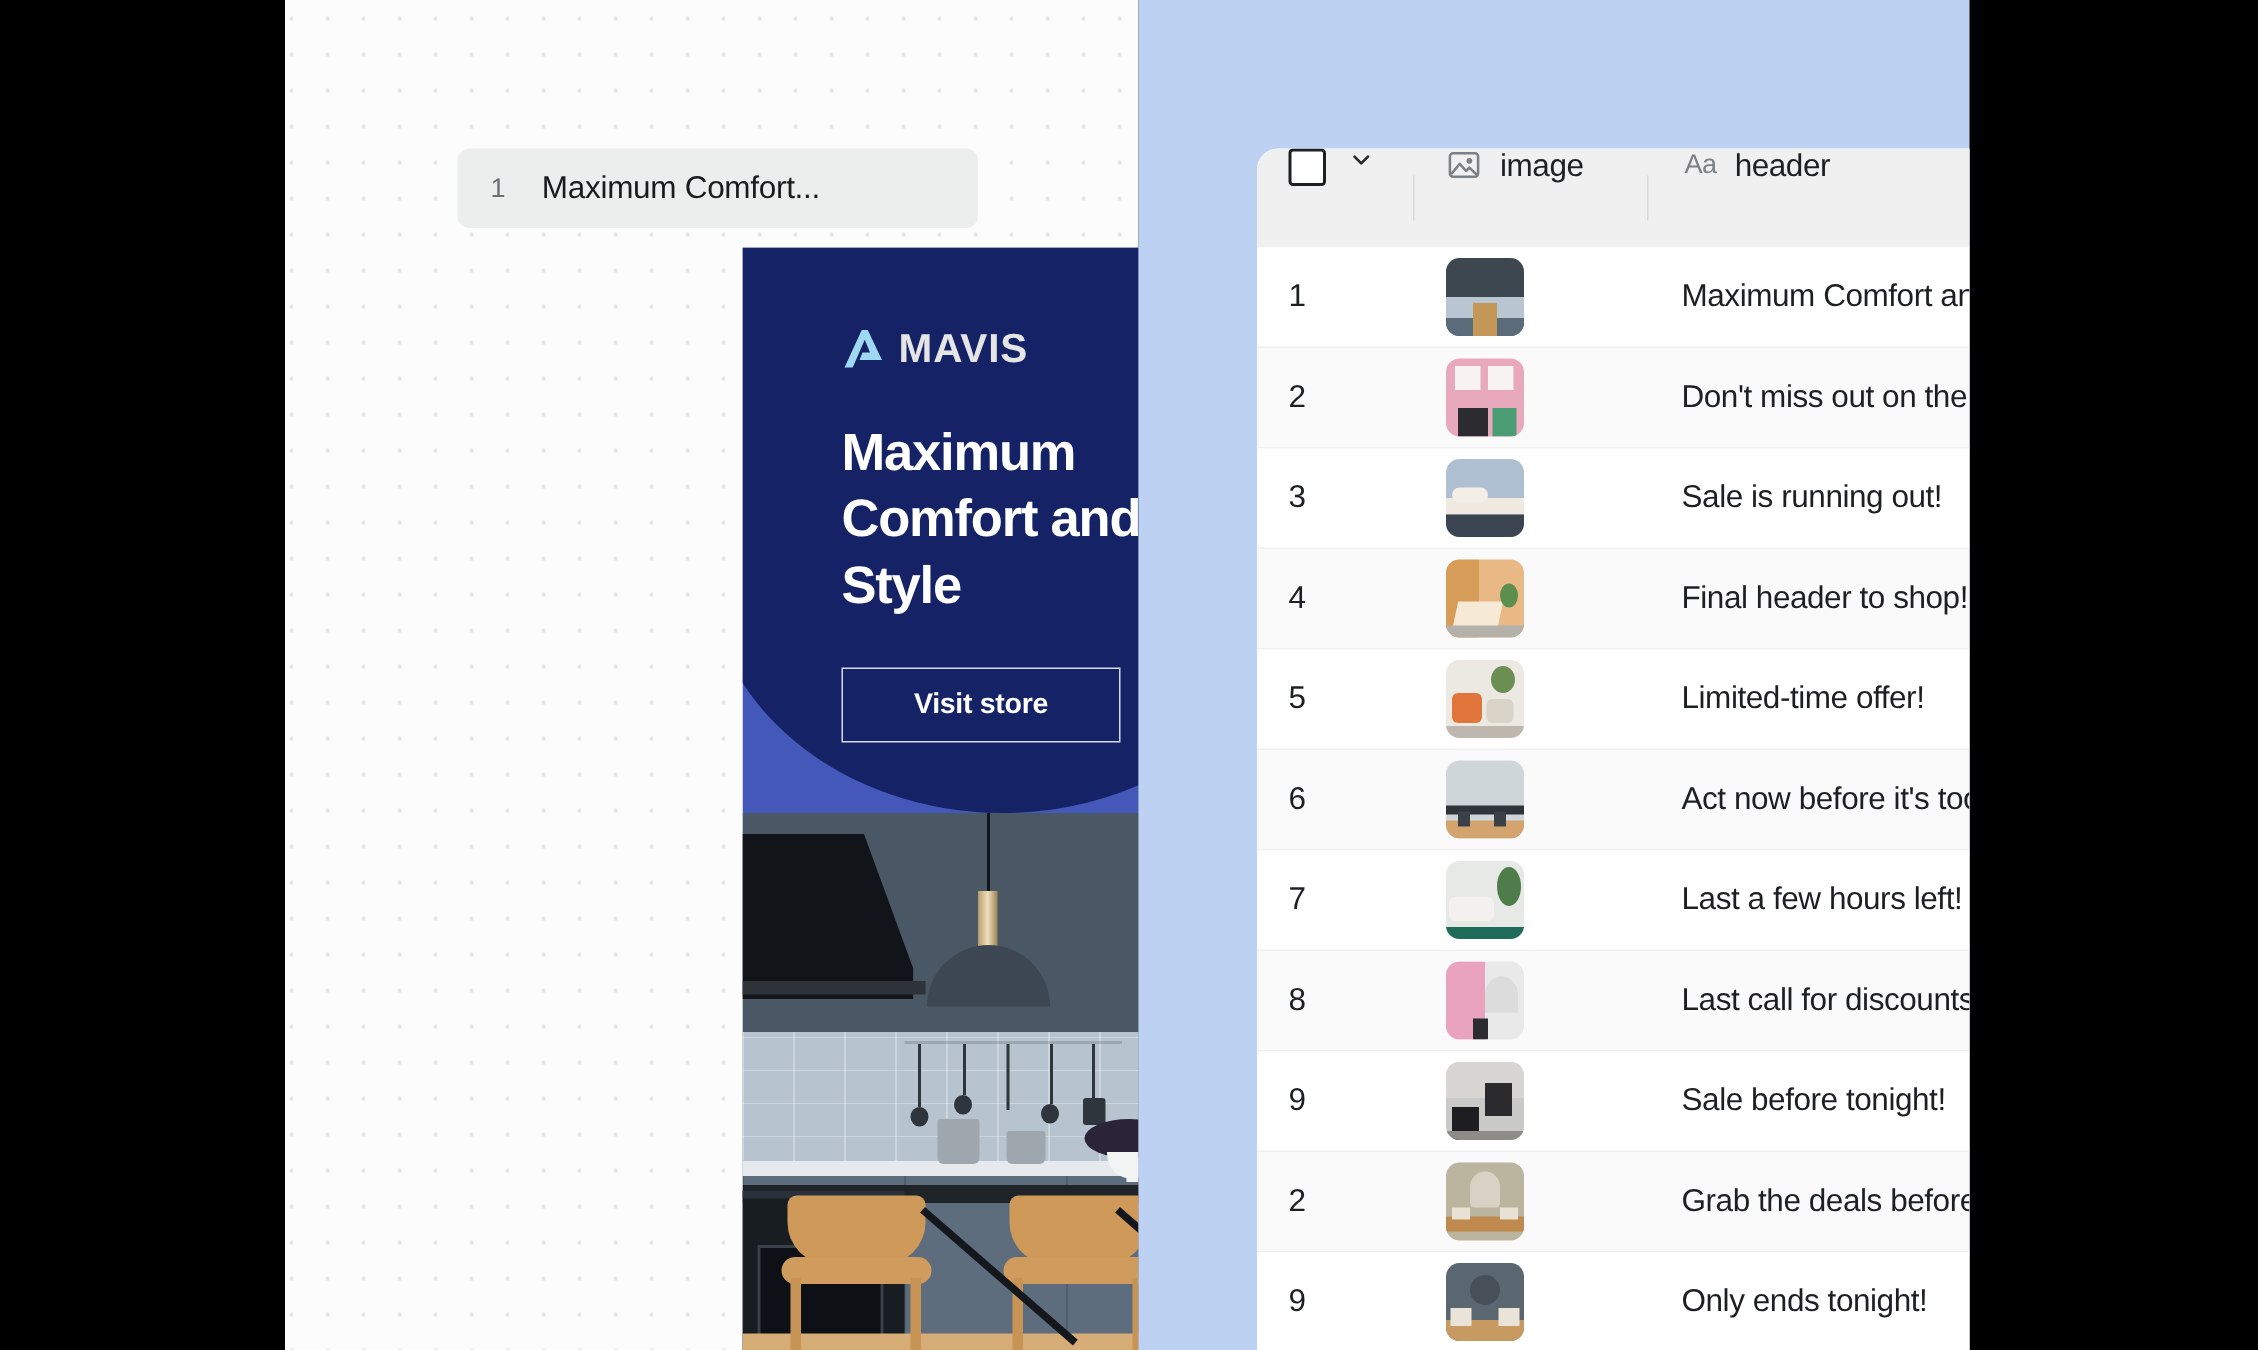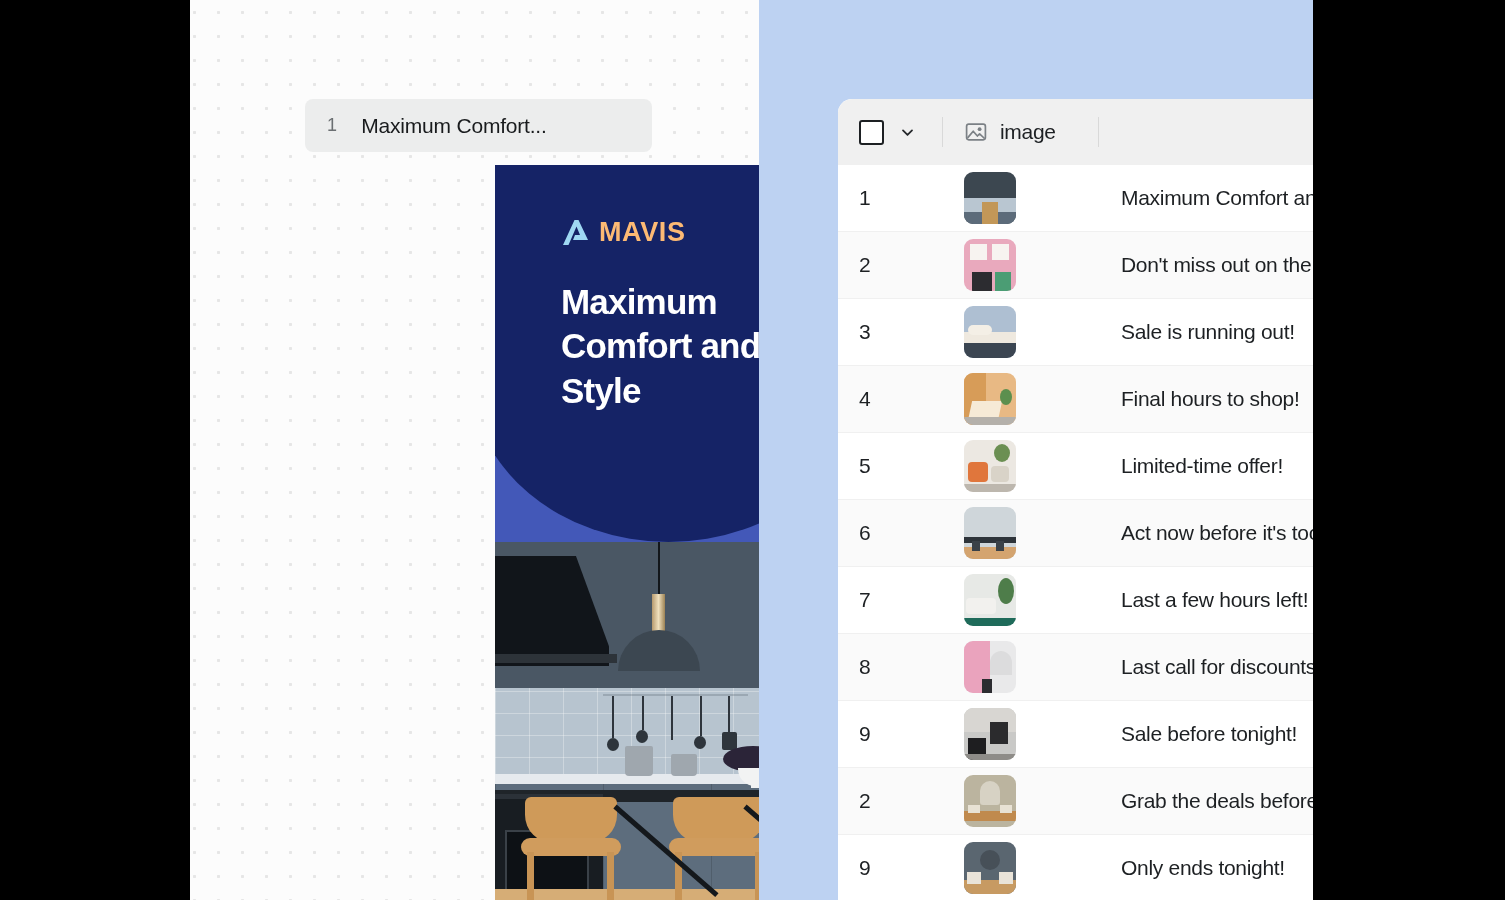--- a/index.html
+++ b/index.html
@@ -99,21 +99,21 @@
   .logo-row {
     display: flex;
     align-items: center;
     gap: 8px;
     margin-bottom: 32px;
   }
   .logo-mark { width: 30px; height: 28px; display: block; }
   .logo-word {
     font-size: 27px;
     font-weight: 700;
-    color: #fdba74;
+    color: #e5e5e5;
     letter-spacing: 0.6px;
   }
 
   #banner-headline {
     font-size: 35px;
     line-height: 1.27;
     font-weight: 700;
     color: #ffffff;
     letter-spacing: -0.8px;
     max-width: 240px;
@@ -218,21 +218,20 @@
   #table-header {
     position: relative;
     height: 66px;
     background: #f0f0f0;
     display: flex;
     align-items: center;
     border-radius: 14px 0 0 0;
   }
   .th-cell {
     display: flex;
-    align-items: center;
     height: 100%;
   }
   .th-select {
     width: 104px;
     padding-left: 21px;
     gap: 16px;
   }
   .hdr-checkbox {
     width: 25px; height: 25px;
     background: #ffffff;
@@ -379,20 +378,21 @@
 
           <div class="logo-row">
             <svg class="logo-mark" viewBox="0 0 30 28">
               <path d="M13.5 1 L2 26 L7.5 26 L15.5 7.5 L19 16 L14 16 L12 21 L27 21 L17.5 1 Z" fill="#9fd8f2"></path>
             </svg>
             <span class="logo-word">MAVIS</span>
           </div>
 
           <div id="banner-headline">Maximum Comfort and Style</div>
 
+          <button id="visit-store-btn">Visit store</button>
         </div>
       </div>
 
       <div id="kitchen-photo">
         <div class="kp kp-wall-top"></div>
         <div class="kp kp-tile"></div>
 
         <div class="kp kp-cord" style="left:163px;height:56px;"></div>
         <div class="kp kp-stem" style="left:157px;top:52px;"></div>
         <div class="kp kp-shade" style="left:123px;top:88px;"></div>
@@ -467,20 +467,24 @@
         <svg class="icon-img" viewBox="0 0 22 22">
           <rect x="1.6" y="3.2" width="18.8" height="15.6" rx="2.2" fill="none" stroke="#7b8085" stroke-width="1.7"></rect>
           <circle cx="14.6" cy="8.2" r="1.9" fill="#7b8085"></circle>
           <path d="M3 16.4 L8.2 10.2 L12.4 15 L14.6 12.8 L19 17" fill="none" stroke="#7b8085" stroke-width="1.7" stroke-linejoin="round" stroke-linecap="round"></path>
         </svg>
         <span class="th-label">image</span>
       </div>
 
       <div class="th-divider"></div>
 
+      <div class="th-cell th-header-col">
+        <span class="icon-aa">Aa</span>
+        <span class="th-label">header</span>
+      </div>
     </div>
 
     <div id="table-body">
 
       <div class="trow">
         <div class="td-num">1</div>
         <div class="td-img">
           <div class="thumb t1">
               <i class="a"></i>
               <i class="b"></i>
@@ -518,21 +522,21 @@
       <div class="trow alt">
         <div class="td-num">4</div>
         <div class="td-img">
           <div class="thumb t4">
               <i class="a"></i>
               <i class="b"></i>
               <i class="c"></i>
               <i class="d"></i>
             </div>
         </div>
-        <div class="td-title">Final hours to shop!</div>
+        <div class="td-title">Final header to shop!</div>
       </div>
 
       <div class="trow">
         <div class="td-num">5</div>
         <div class="td-img">
           <div class="thumb t5">
               <i class="a"></i>
               <i class="b"></i>
               <i class="c"></i>
               <i class="d"></i>

